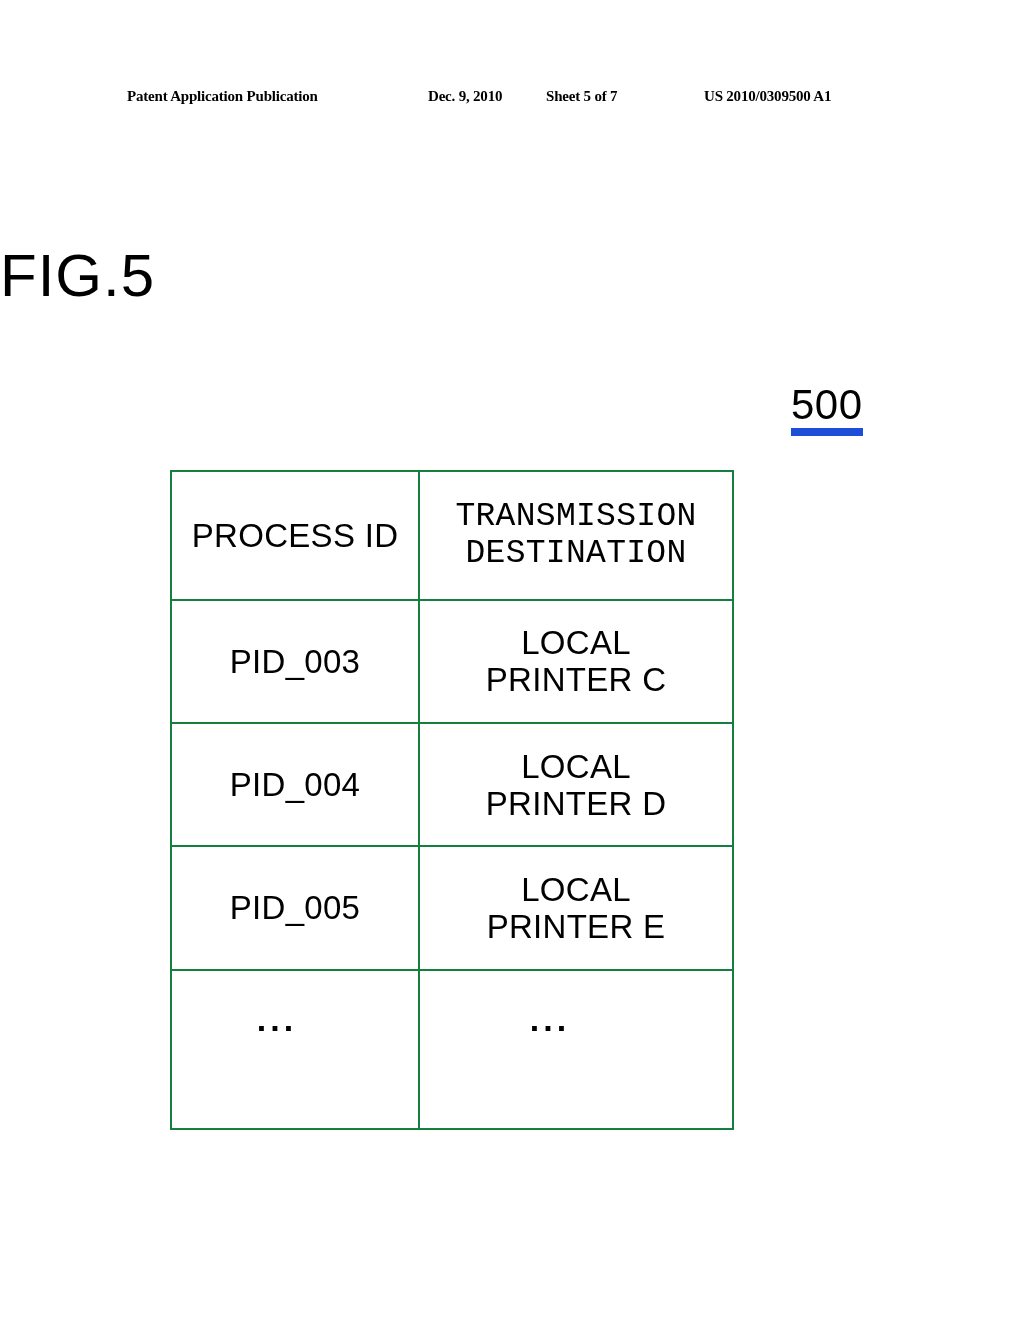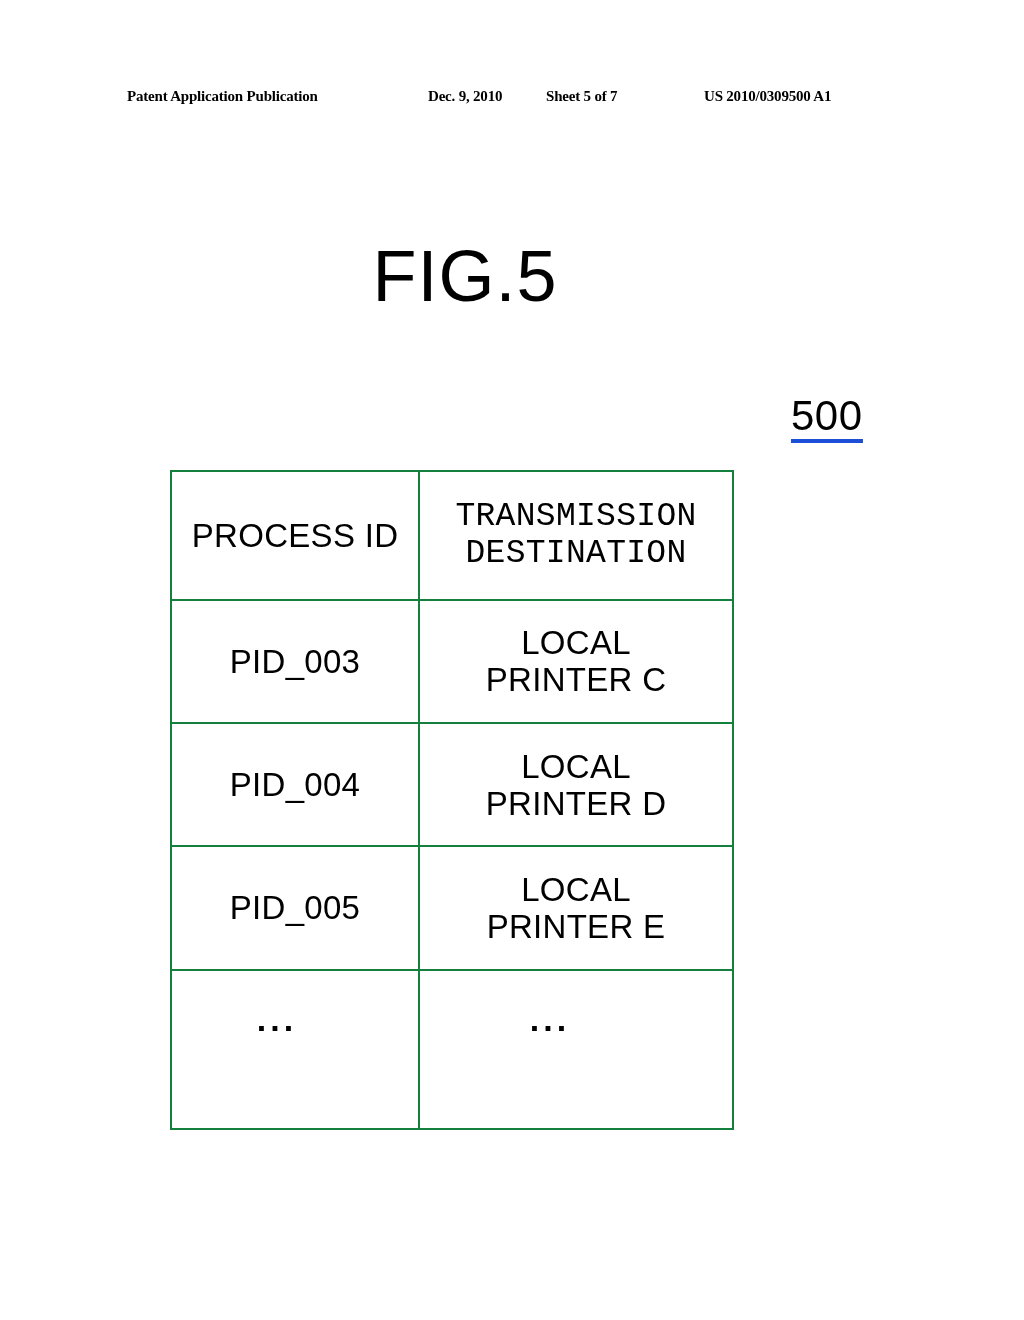--- a/index.html
+++ b/index.html
@@ -49,38 +49,37 @@
     left: 704px;
     top: 0;
   }
 
   
   .fig-title {
     position: absolute;
     left: 0;
     top: 243px;
     width: 930px;
-    text-align: center;
-    font-family: "Liberation Sans", sans-serif;
-    font-size: 72px;
+    font-family: "Liberation Sans", sans-serif;
+    font-size: 60px;
     font-weight: normal;
     letter-spacing: 1px;
     line-height: 66px;
   }
 
   
   .ref-numeral {
     position: absolute;
     left: 791px;
-    top: 394px;
+    top: 383px;
     font-family: "Liberation Sans", sans-serif;
     font-size: 42px;
     line-height: 44px;
     letter-spacing: 0.5px;
-    border-bottom: 4px solid #1d4ed8;
+    border-bottom: 8px solid #1d4ed8;
     padding-bottom: 1px;
   }
 
   
   .table-wrap {
     position: absolute;
     left: 170px;
     top: 470px;
     width: 562px;
     height: 660px;

